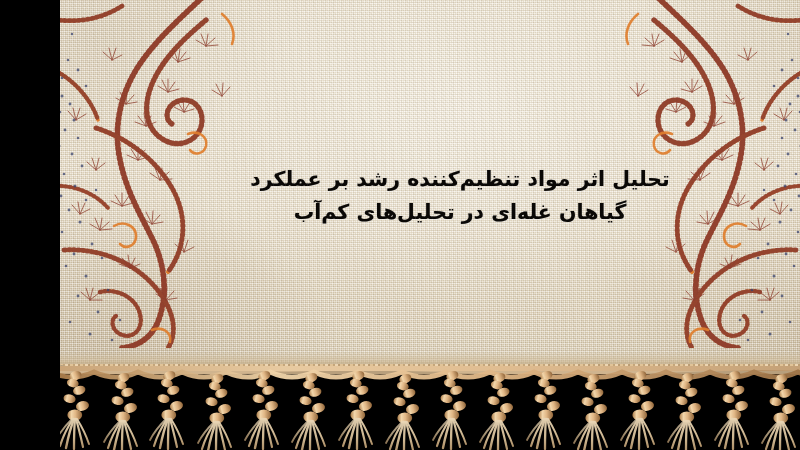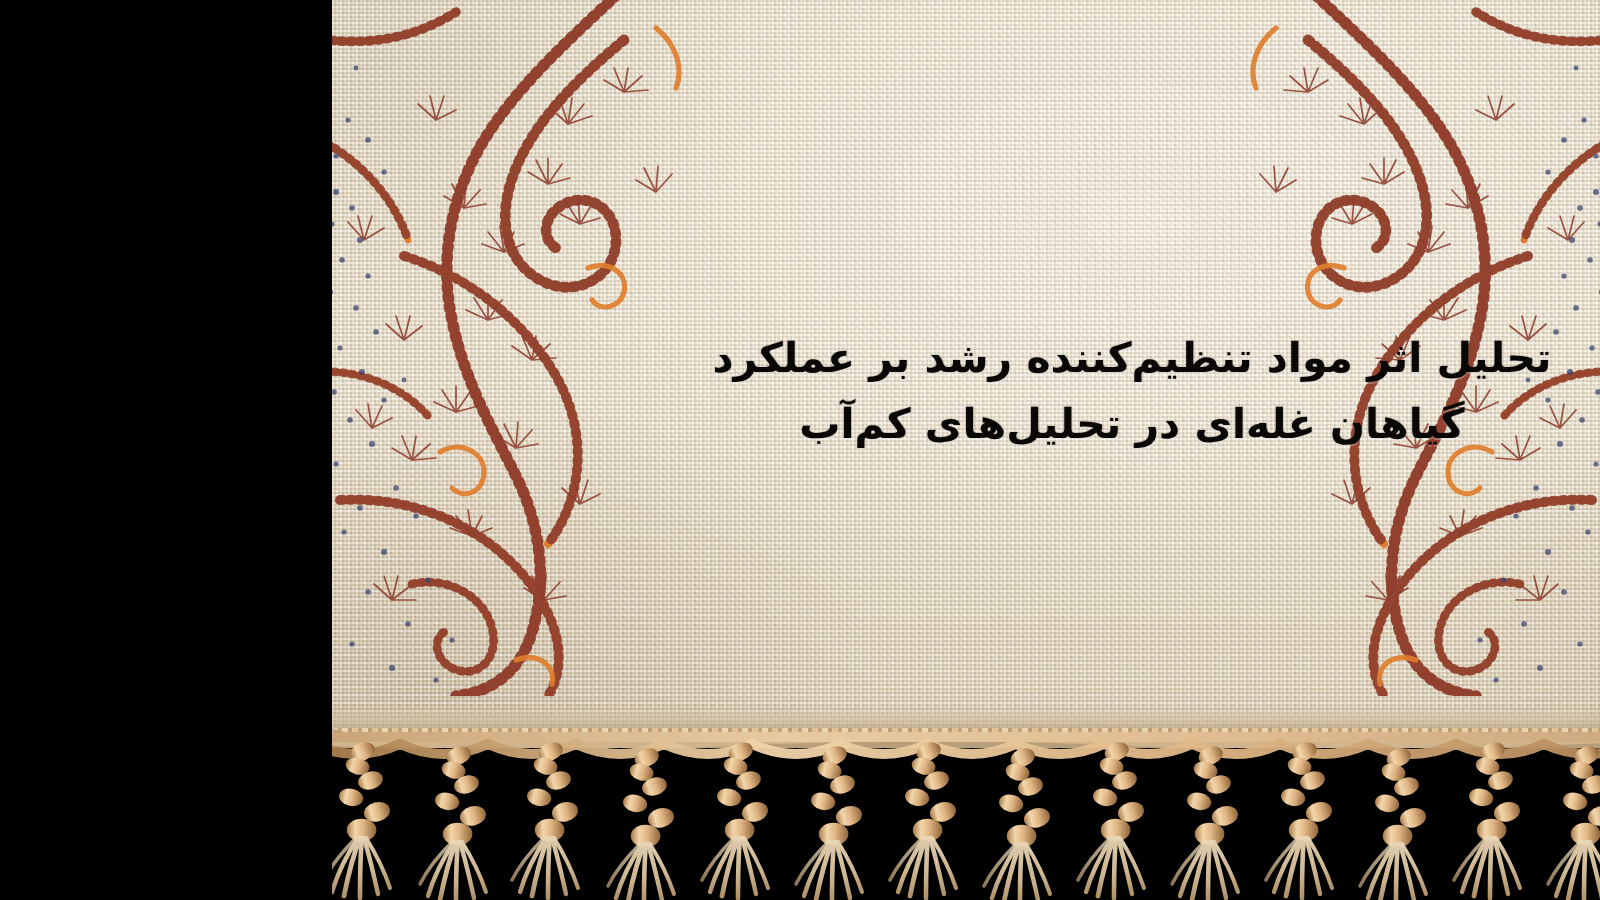--- a/index.html
+++ b/index.html
@@ -3,21 +3,21 @@
 <meta charset="utf-8">
 <title>Persian Title Card</title>
 <style>
   html,body{margin:0;padding:0;}
   body{
     width:800px;height:450px;overflow:hidden;
     font-family:"DejaVu Sans","Liberation Sans",sans-serif;
     background:#000;
   }
   #stage{
-    position:relative;width:634px;height:450px;overflow:hidden;background:#000;
+    position:relative;width:740px;height:450px;overflow:hidden;background:#000;
   }
 
   
   .fabric{
     position:absolute;left:0;top:0;width:800px;height:372px;
     background-color:#e6dbc4;
     background-image:
       
       repeating-linear-gradient(0deg,
         rgba(255,255,255,.40) 0px, rgba(255,255,255,.40) 1px,

